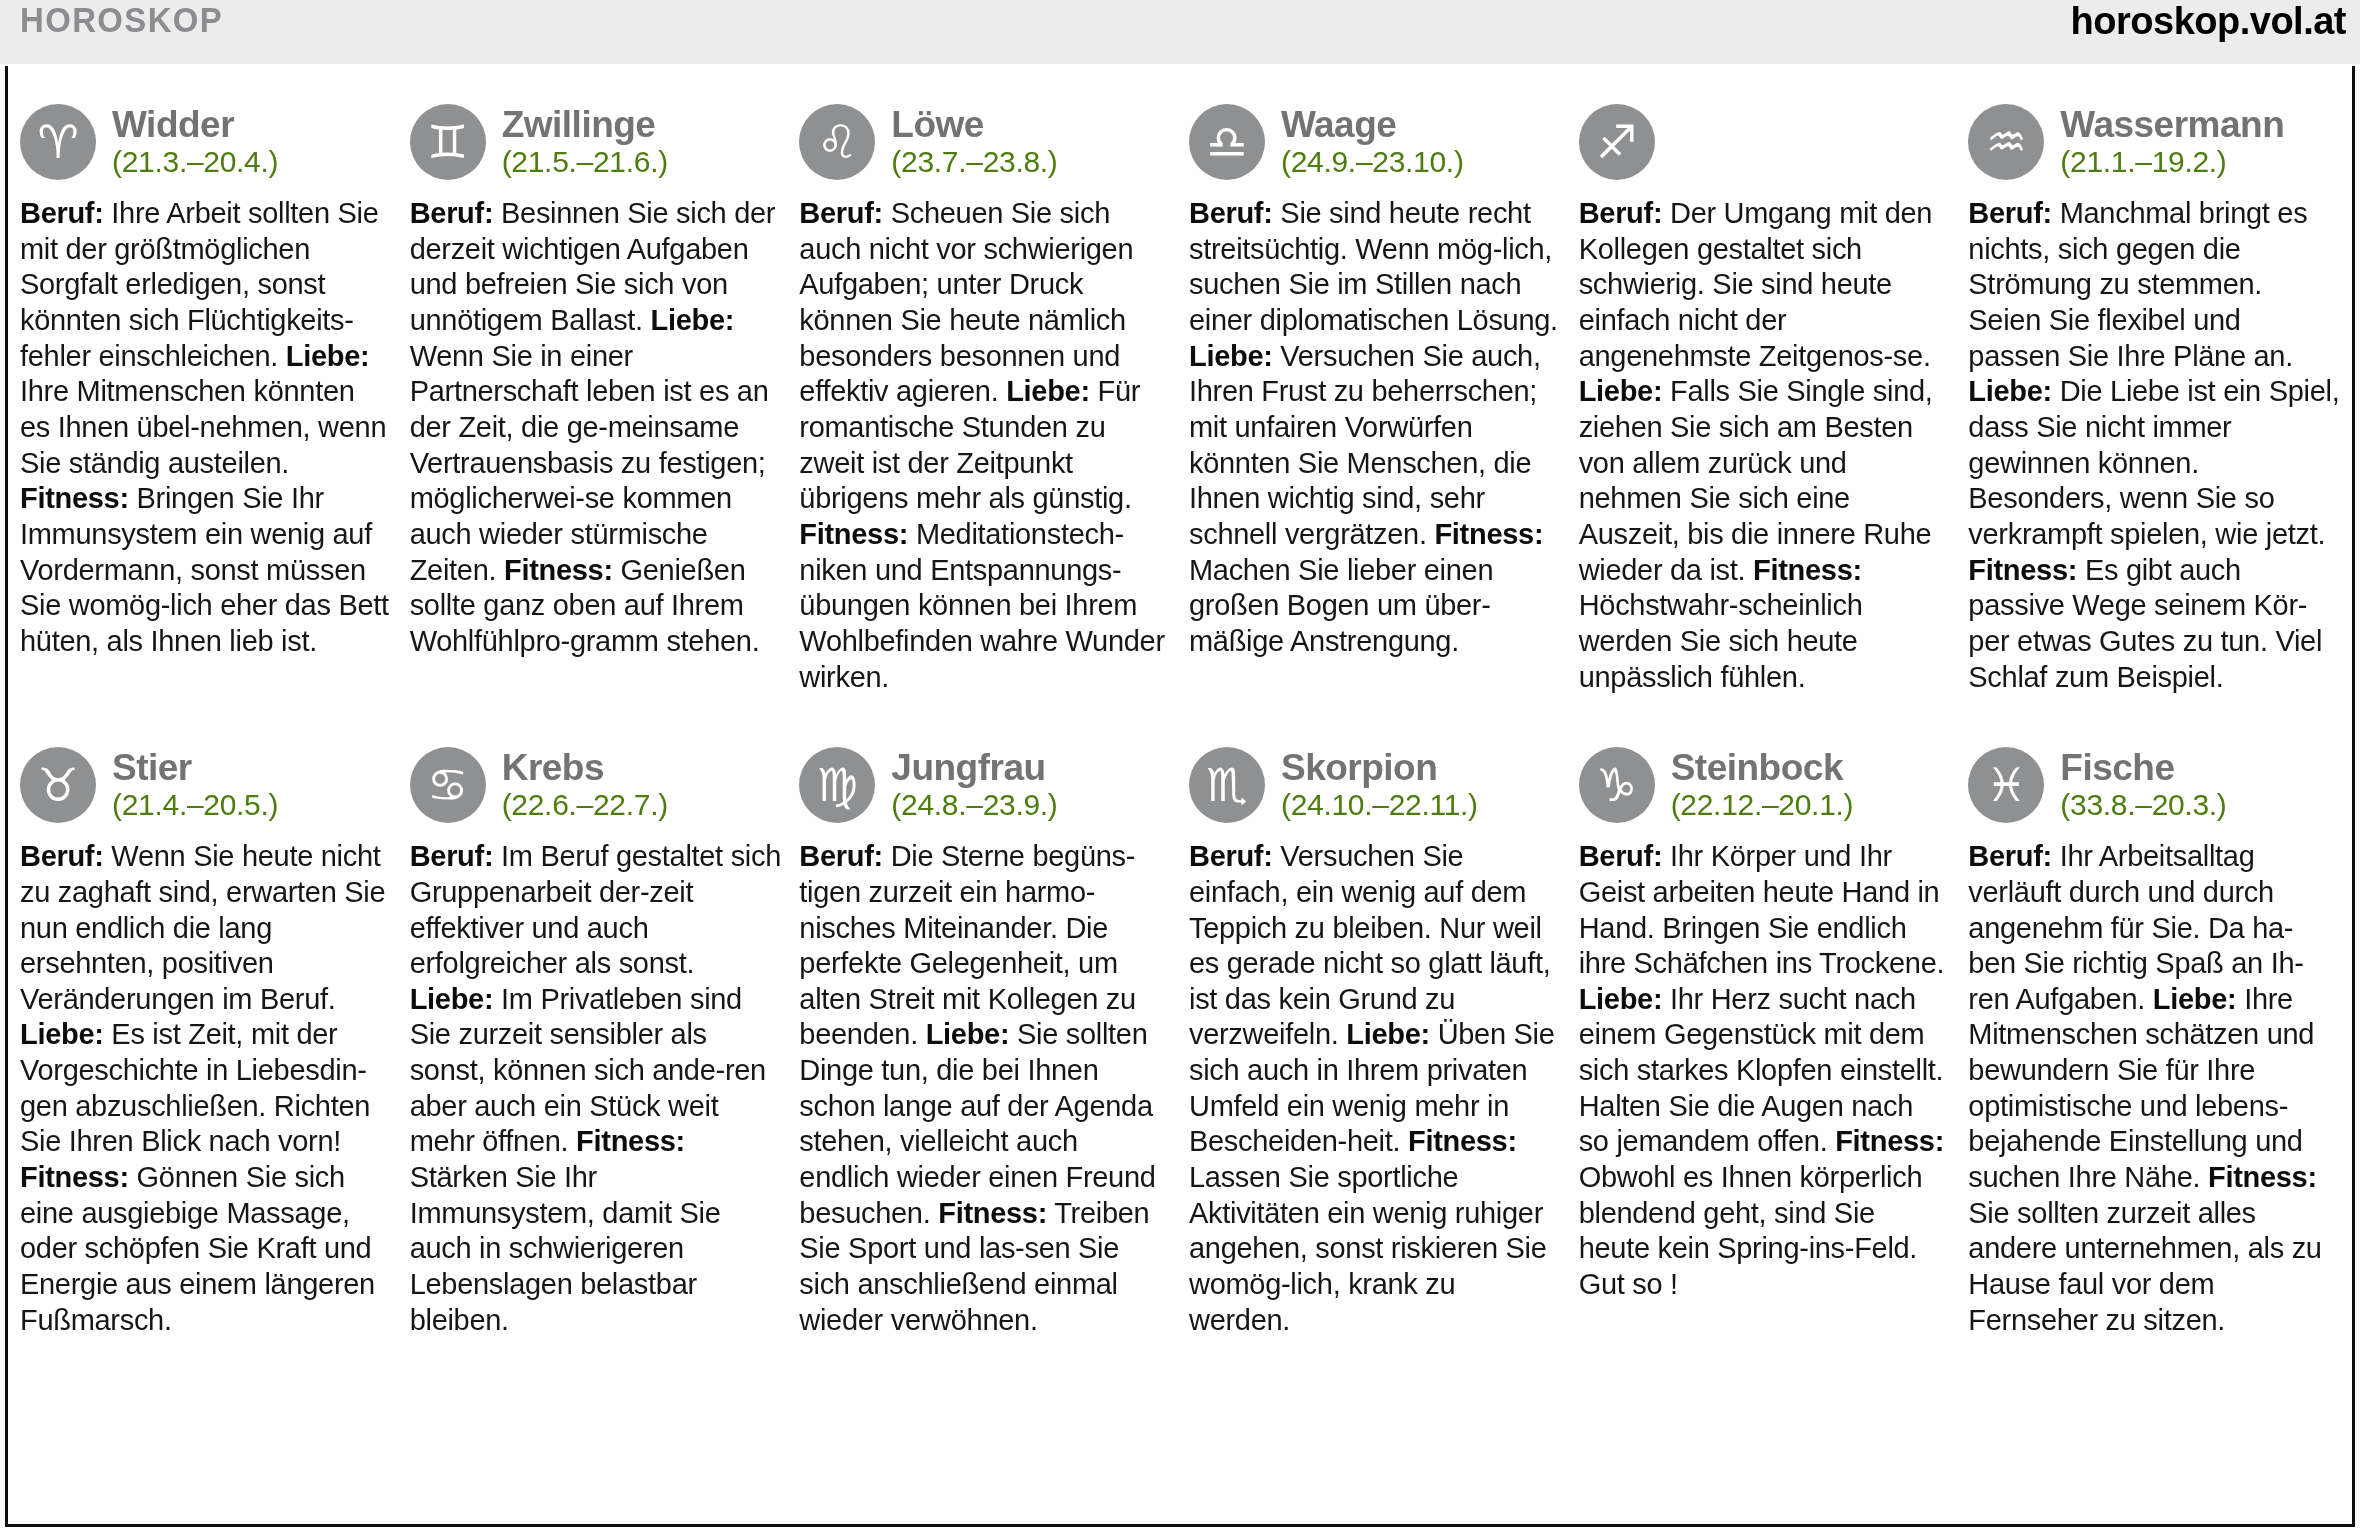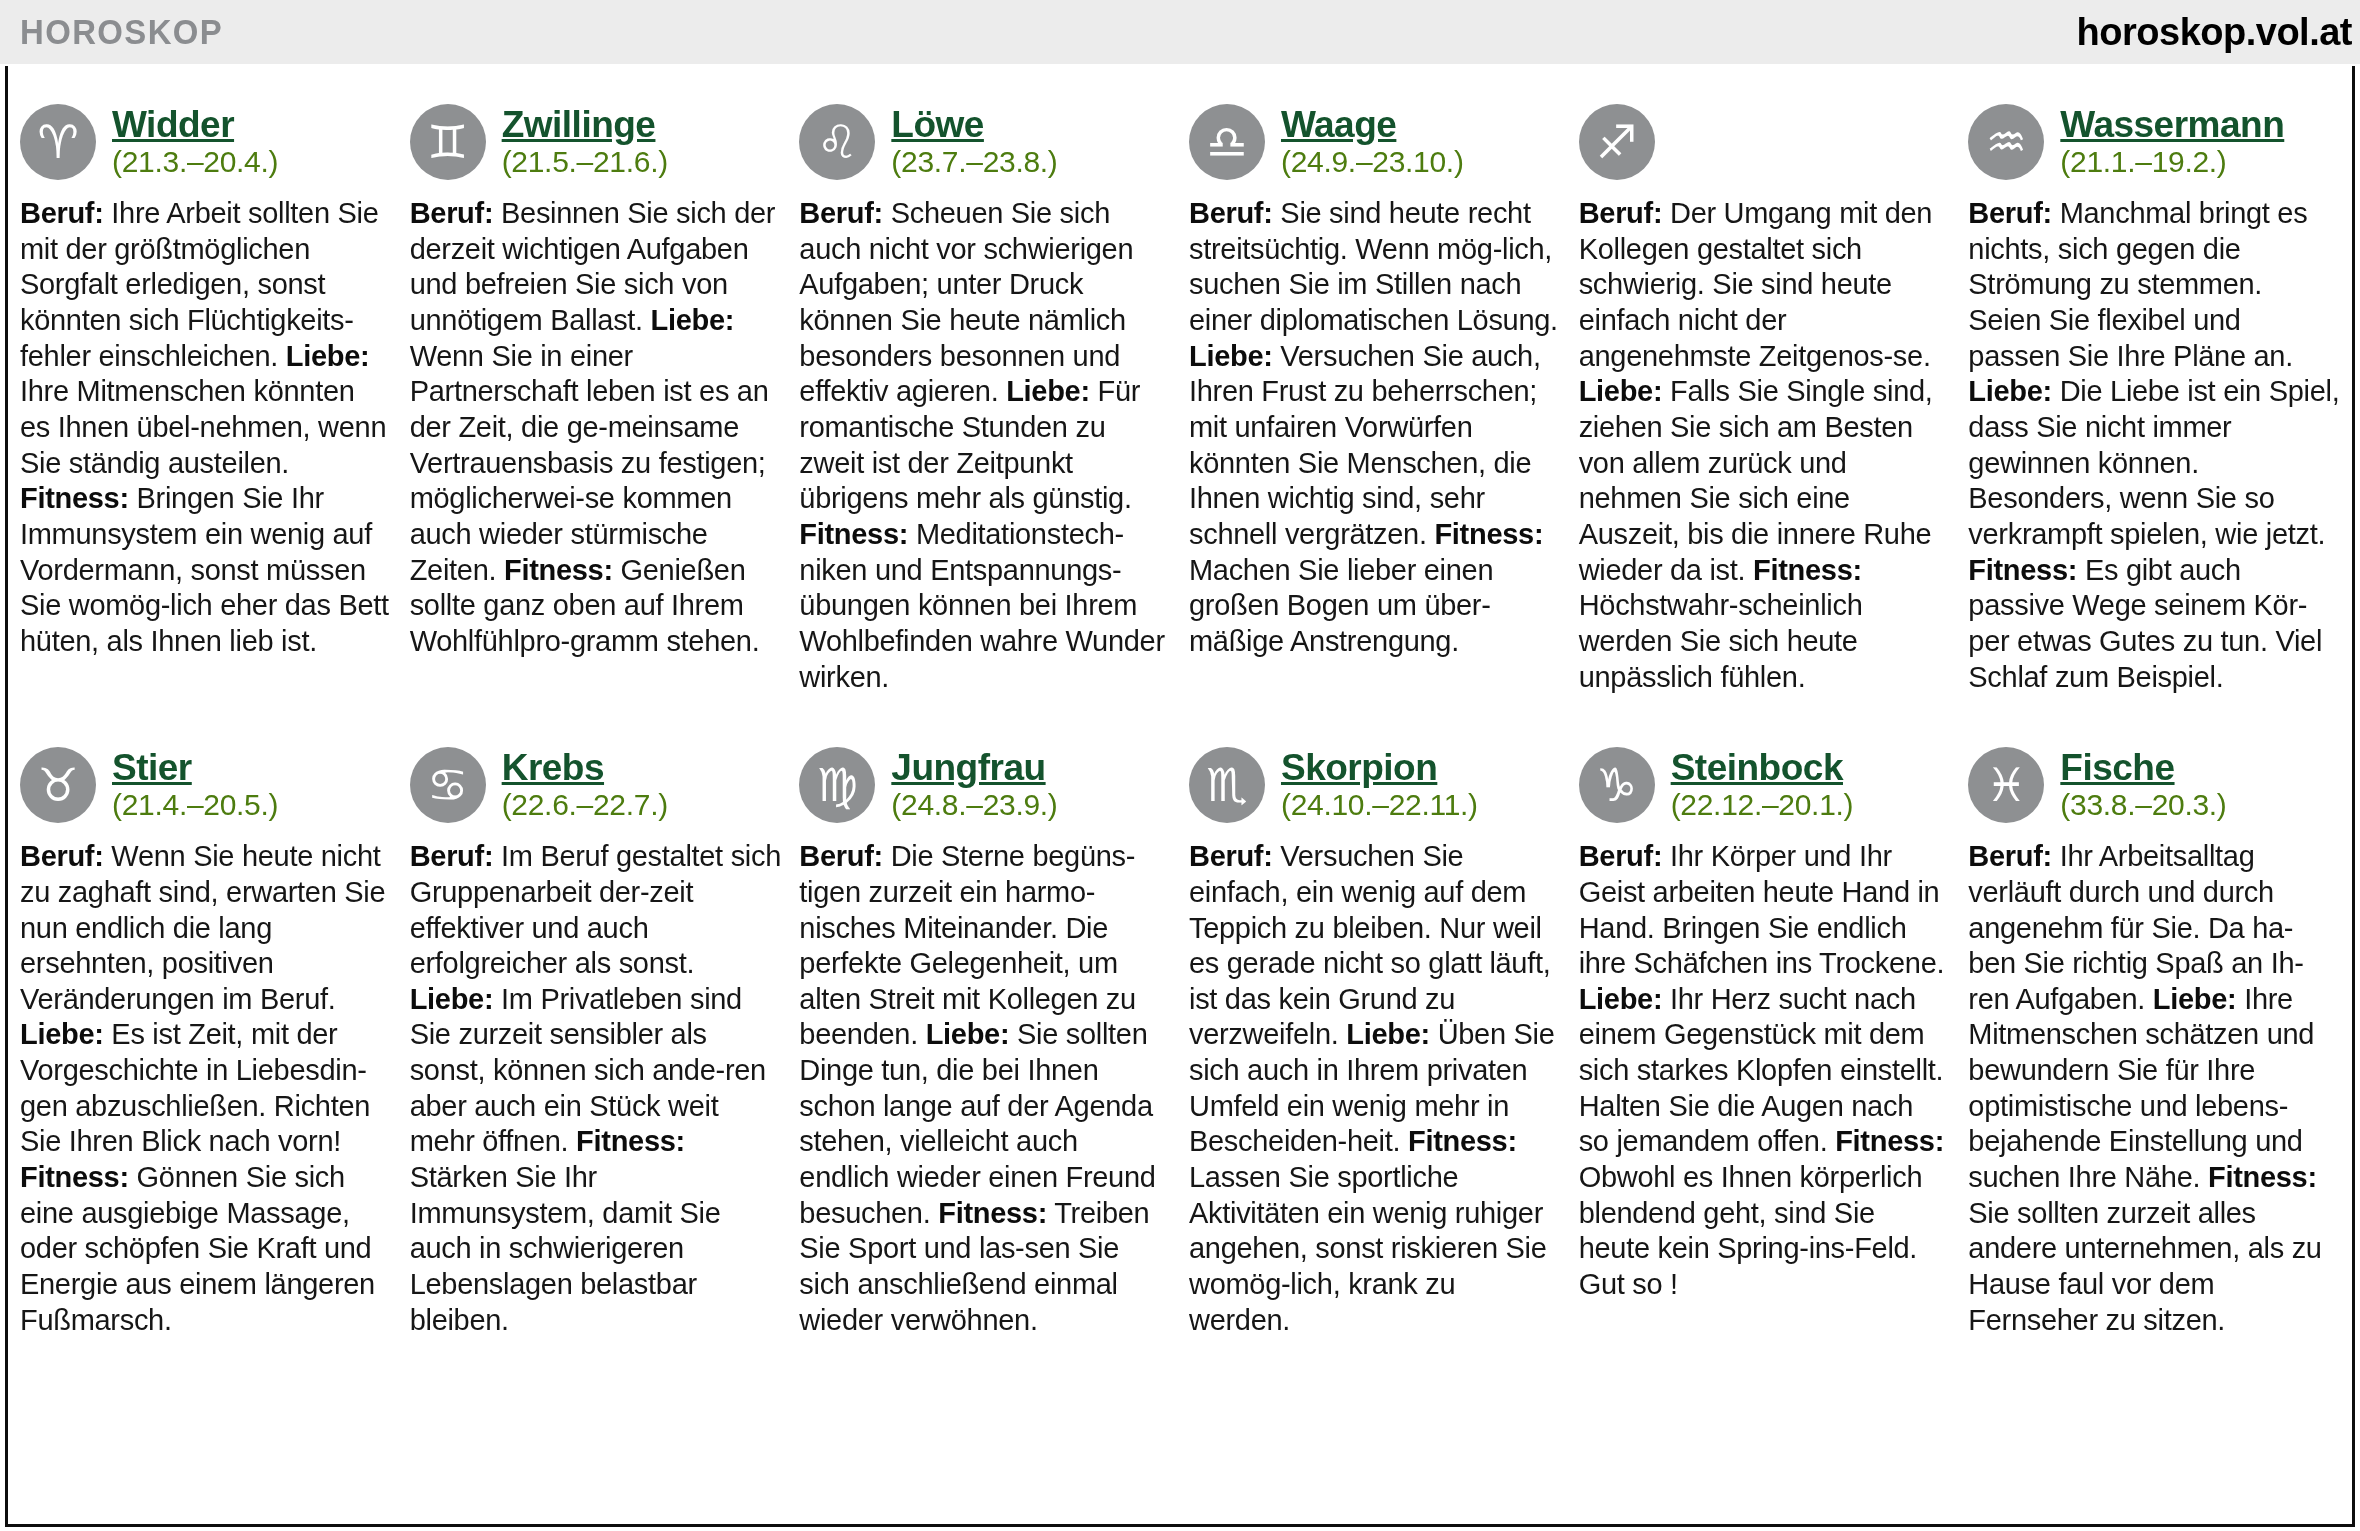--- a/index.html
+++ b/index.html
@@ -5,22 +5,22 @@
   * { box-sizing: border-box; margin: 0; padding: 0; }
   html, body { background: #fff; }
   body {
     width: 2360px; height: 1531px;
     font-family: "Liberation Sans", "DejaVu Sans", sans-serif;
     color: #1a1a1a;
     overflow: hidden;
   }
   .topbar {
     height: 64px; background: #ececec;
-    display: flex; align-items: center; justify-content: space-between;
-    padding: 0 8px 0 20px;
+    display: flex; justify-content: space-between;
+    padding: 0 14px 0 20px;
   }
   .brand-left {
     font-size: 35px; font-weight: 700; letter-spacing: 1.5px;
     color: #8b8d90; transform: scaleX(.94); transform-origin: left center;
   }
   .brand-right { font-size: 38px; font-weight: 700; color: #000000; letter-spacing: -0.5px; }
   .content {
     height: 1461px; margin: 2px 5px 4px 5px;
     border-left: 3px solid #0d0d0d; border-right: 3px solid #0d0d0d; border-bottom: 3px solid #0d0d0d;
     background: #fff;
@@ -34,21 +34,21 @@
   .cell-head { display: flex; align-items: center; gap: 16px; }
   .badge {
     width: 76px; height: 76px; border-radius: 50%;
     background: #8e9092; flex: 0 0 auto;
     display: flex; align-items: center; justify-content: center;
   }
   .glyph {
     color: #fff; font-size: 46px; line-height: 1;
     font-family: "DejaVu Sans", sans-serif;
   }
-  .titles h2 { font-size: 37px; line-height: 1.08; color: #14532d; letter-spacing: -0.5px; text-decoration: underline; }
+  .titles h2 { font-size: 37px; line-height: 1.08; color: #737373; letter-spacing: -0.5px; }
   .dates { font-size: 30px; color: #4d7c0f; letter-spacing: -0.3px; }
   .body {
     margin-top: 16px;
     font-size: 29px; line-height: 1.23;
     letter-spacing: -0.3px;
     color: #161616;
   }
   .lbl { font-weight: 700; color: #0c0c0c; }
 </style>
 </head>

